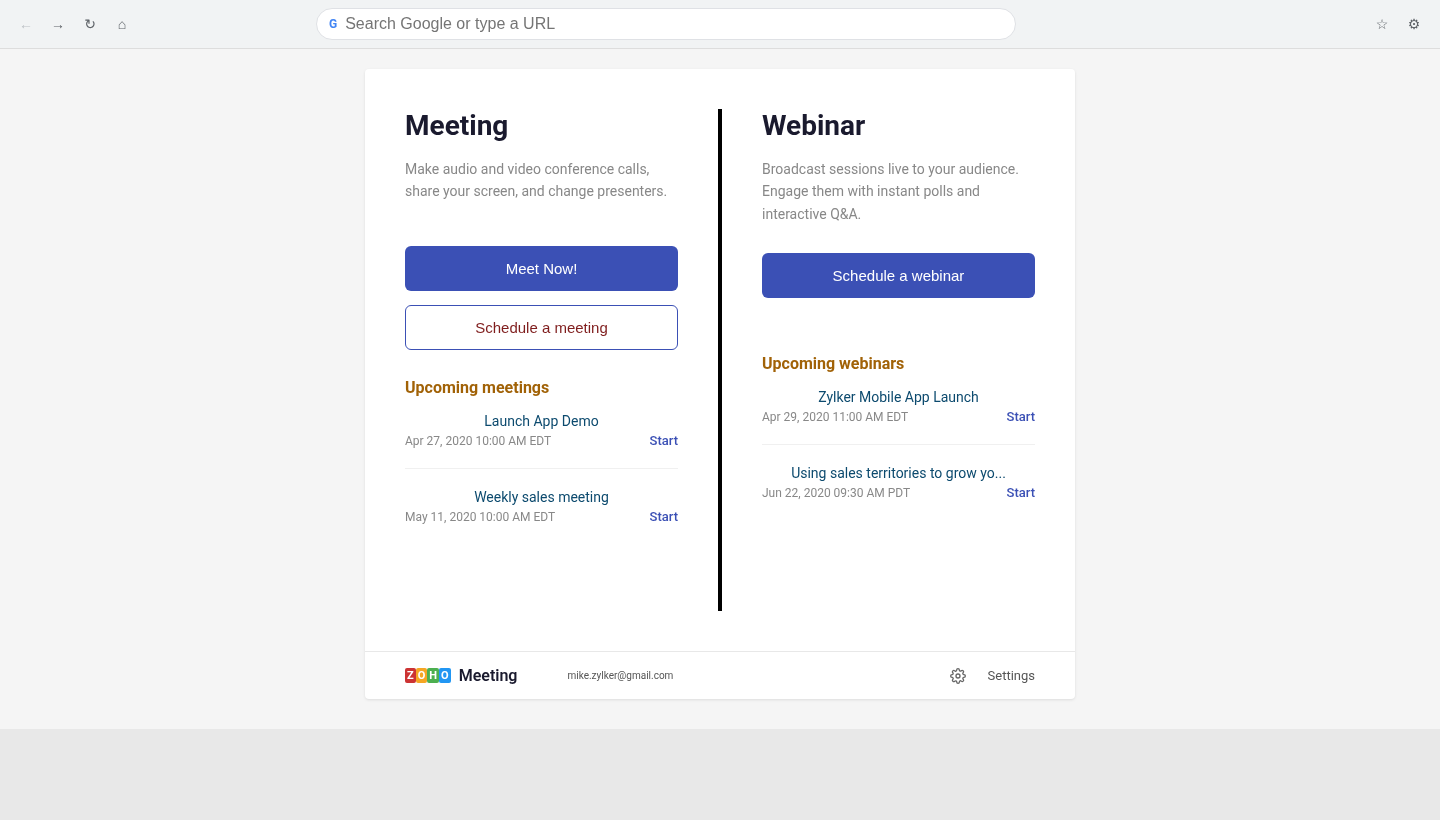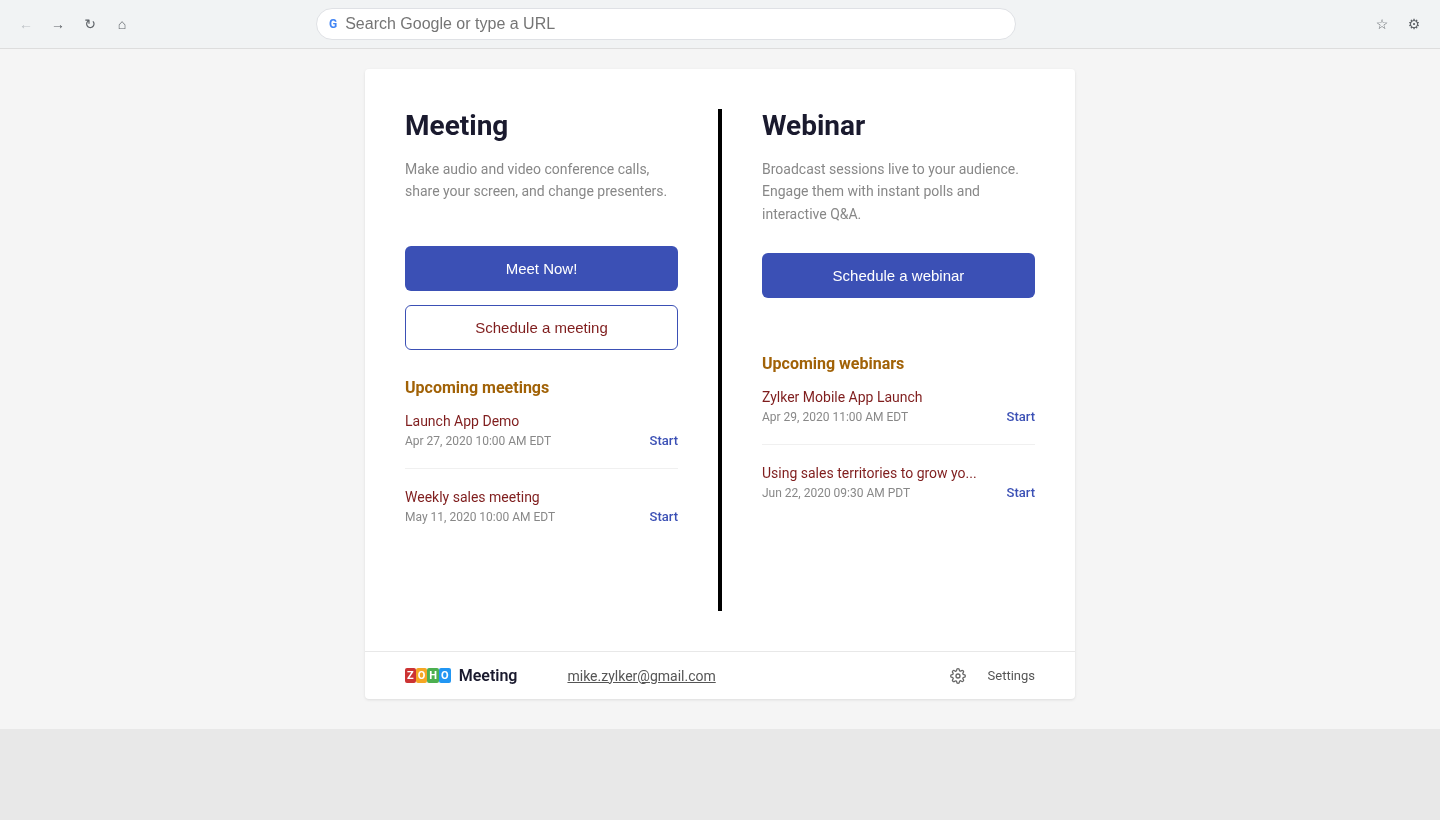--- a/index.html
+++ b/index.html
@@ -173,23 +173,24 @@
       color: #a16207;
       margin-bottom: 16px;
     }
 
     .event-item {
       margin-bottom: 20px;
     }
 
     .event-name {
       font-size: 14px;
-      color: #7f1d1d;
+      color: #0c4a6e;
       font-weight: 400;
       margin-bottom: 4px;
+      text-align: center;
     }
 
     .event-meta {
       display: flex;
       align-items: center;
       justify-content: space-between;
     }
 
     .event-time {
       font-size: 12px;
@@ -237,24 +238,23 @@
       color: white;
     }
 
     .footer-meeting-text {
       font-size: 16px;
       font-weight: 600;
       color: #1a1a2e;
     }
 
     .footer-email {
-      font-size: 14px;
+      font-size: 10px;
       color: #555;
       margin-left: 20px;
-      text-decoration: underline;
     }
 
     .footer-settings {
       margin-left: auto;
       display: flex;
       align-items: center;
       gap: 22px;
       color: #555;
       font-size: 13px;
       cursor: pointer;

